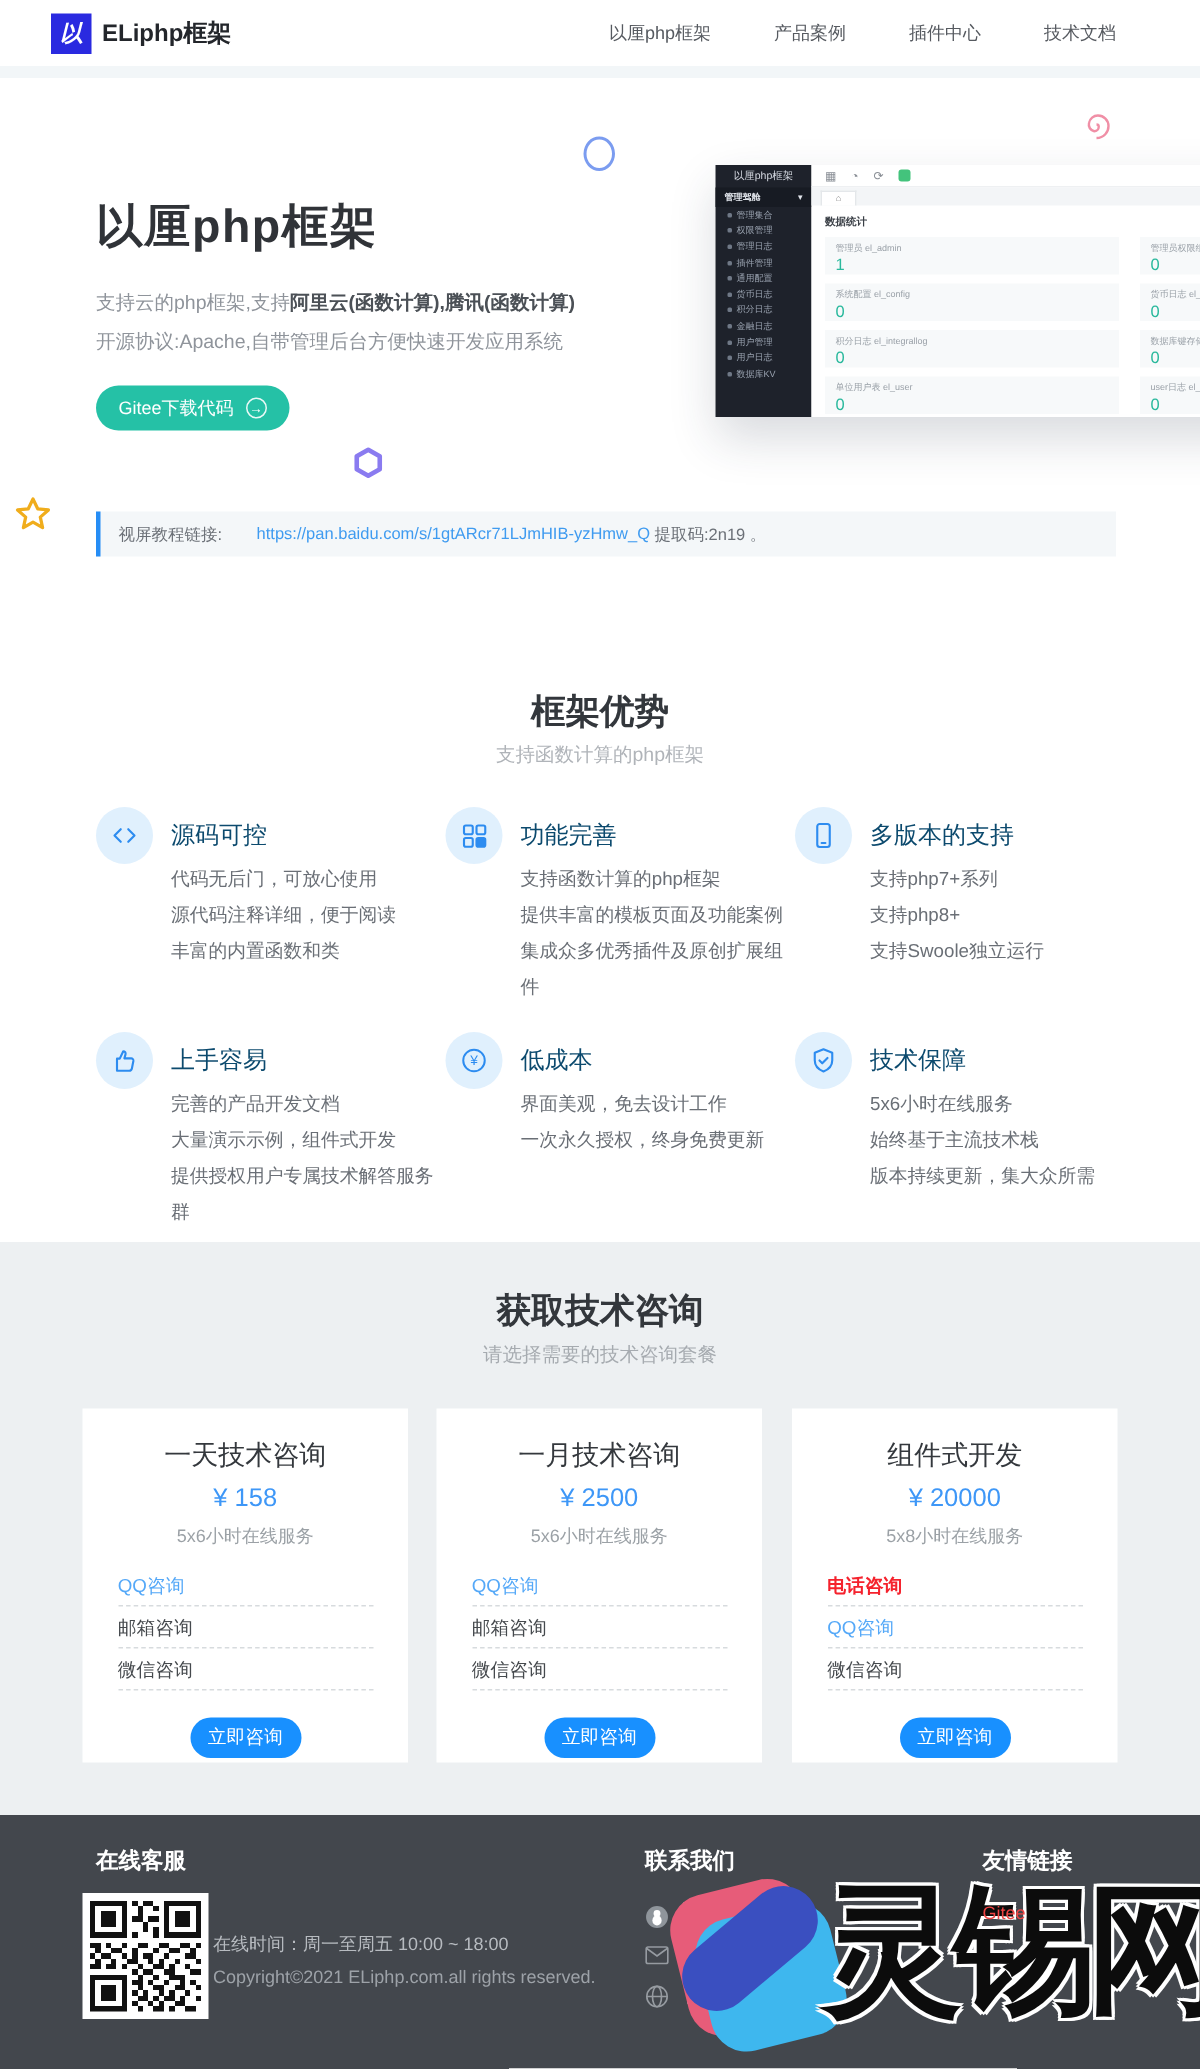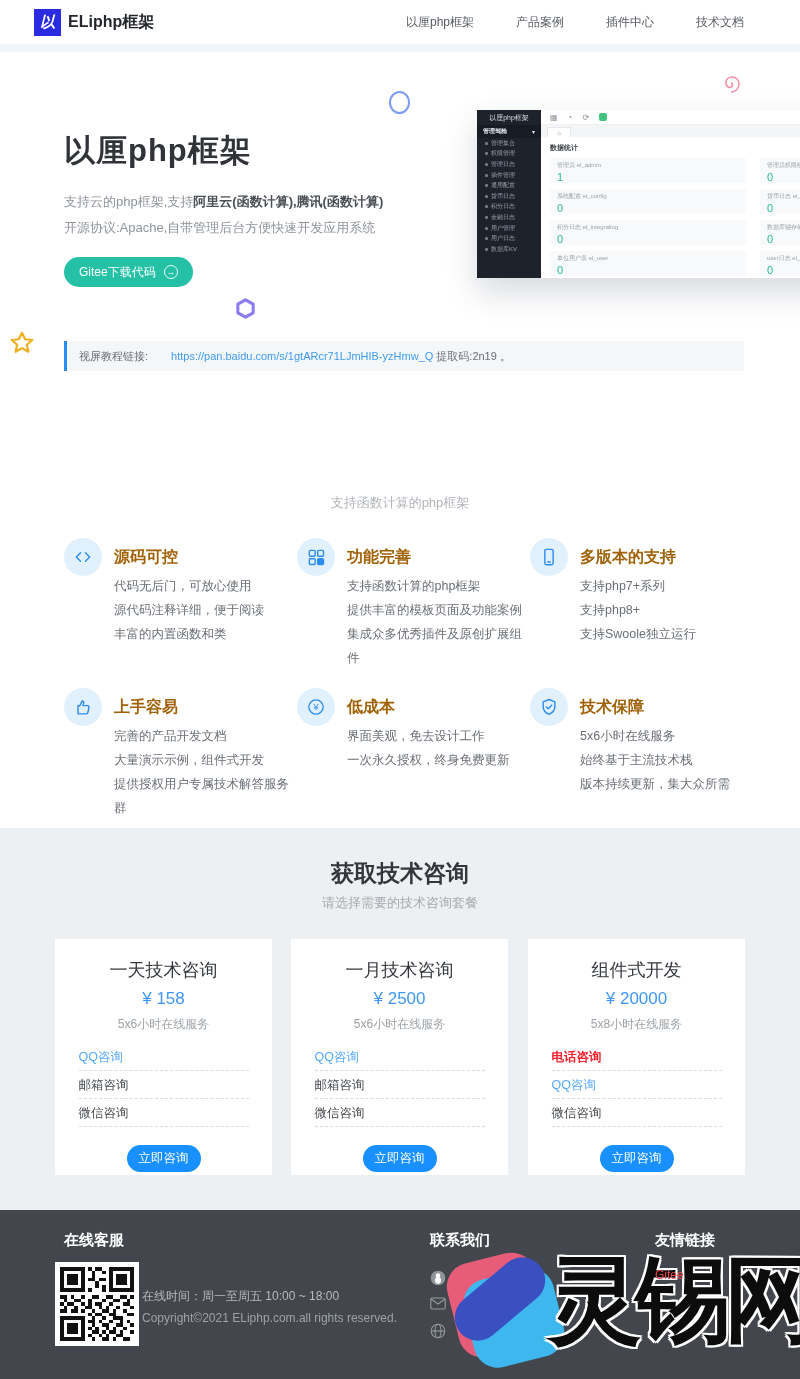--- a/index.html
+++ b/index.html
@@ -48,21 +48,21 @@
   
   .notice-box { position:absolute; left:64px; top:341px; width:680px; height:30px; background:#f4f7f9; border-left:3px solid #268df5; display:flex; align-items:center; padding-left:12px; font-size:11px; color:#6b7077; white-space:nowrap; }
   .notice-box a { color:#3f9bf0; text-decoration:none; margin:0 3px;padding-left:20px; }
 
   
   .adv-t1 { position:absolute; left:0; top:459px; width:800px; text-align:center; font-size:23px; font-weight:600; color:#33373c; }
   .adv-t2 { position:absolute; left:0; top:494px; width:800px; text-align:center; font-size:13px; color:#b0b4b9; }
   .adv-grid { position:absolute; left:64px; top:538px; width:690px; display:grid; grid-template-columns:233px 233px 224px; grid-auto-rows:150px; }
   .adv-cell { position:relative; padding-left:50px; }
   .adv-ic { position:absolute; left:0; top:0; width:38px; height:38px; border-radius:50%; background:#e0f0fd; display:flex; align-items:center; justify-content:center; }
-  .adv-t { position:absolute; left:50px; top:9px; font-size:16px; color:#a16207; font-weight:700; }
+  .adv-t { position:absolute; left:50px; top:9px; font-size:16px; color:#0c4a6e; font-weight:400; }
   .adv-lines { padding-top:36px; font-size:12.5px; color:#6a6f76; line-height:24px; }
 
   
   .price-bg { position:absolute; left:0; top:828px; width:800px; height:382px; background:#edf0f2; }
   .pr-t1 { position:absolute; left:0; top:858px; width:800px; text-align:center; font-size:23px; font-weight:600; color:#33373c; }
   .pr-t2 { position:absolute; left:0; top:894px; width:800px; text-align:center; font-size:13px; color:#a6abb0; }
   .plan { position:absolute; top:939px; width:217px; height:236px; background:#fff; display:flex; flex-direction:column; align-items:center; }
   .plan-0 { left:55px; } .plan-1 { left:291px; } .plan-2 { left:528px; }
   .plan-name { margin-top:19px; font-size:18px; color:#34383d; font-weight:500; }
   .plan-price { margin-top:7px; font-size:17px; color:#3e97f7; }
@@ -229,20 +229,21 @@
       </div>
     </div>
   </div>
 
   <div class="notice-box">
     <span>视屏教程链接:</span>
       <a href="#">https://pan.baidu.com/s/1gtARcr71LJmHIB-yzHmw_Q</a>
       <span>提取码:2n19 。</span>
   </div>
 
+  <div class="adv-t1">框架优势</div>
   <div class="adv-t2">支持函数计算的php框架</div>
   <div class="adv-grid">
 
     <div class="adv-cell">
       <span class="adv-ic">
         <svg width="20" height="20" viewBox="0 0 24 24" fill="none" stroke="#2d8cf0" stroke-width="1.7" stroke-linecap="round" stroke-linejoin="round">
             <polyline points="9 7 4 12 9 17"></polyline>
             <polyline points="15 7 20 12 15 17"></polyline>
           </svg>
       </span>

